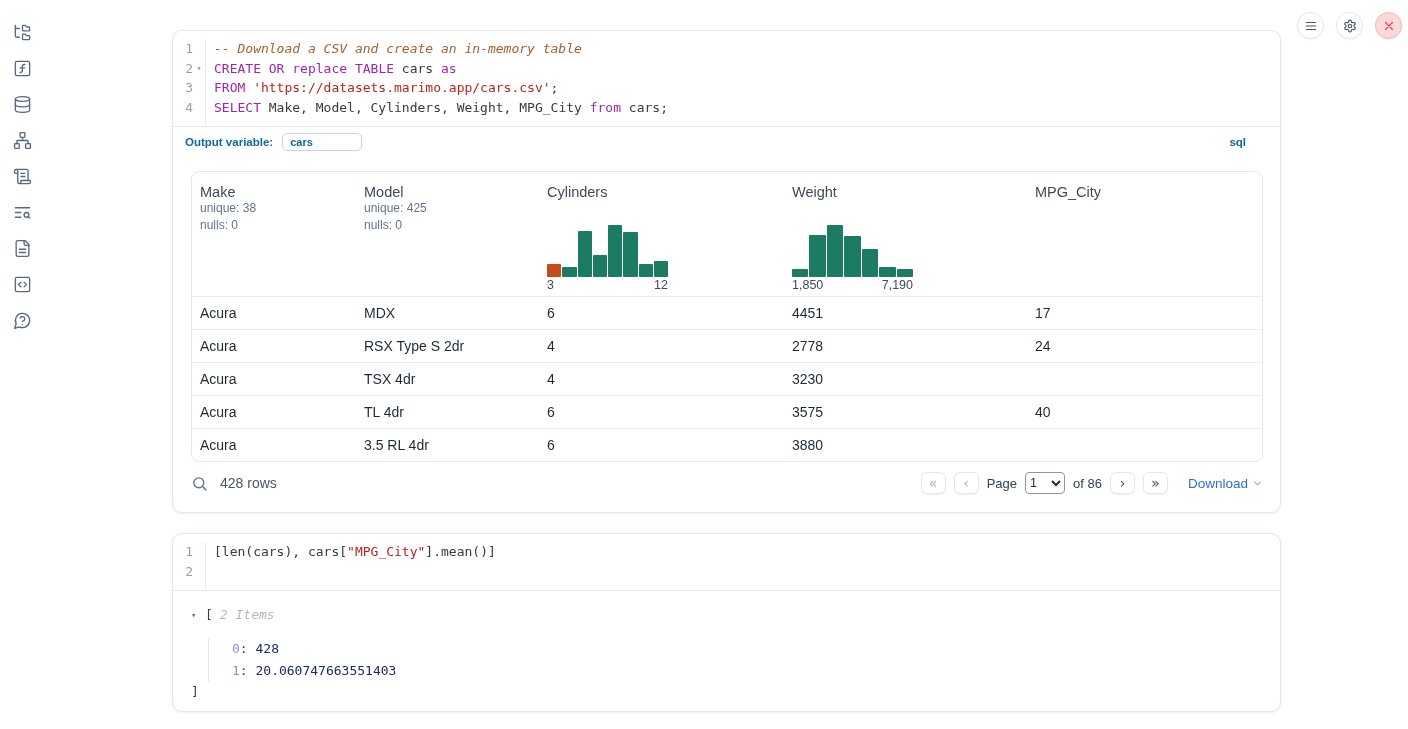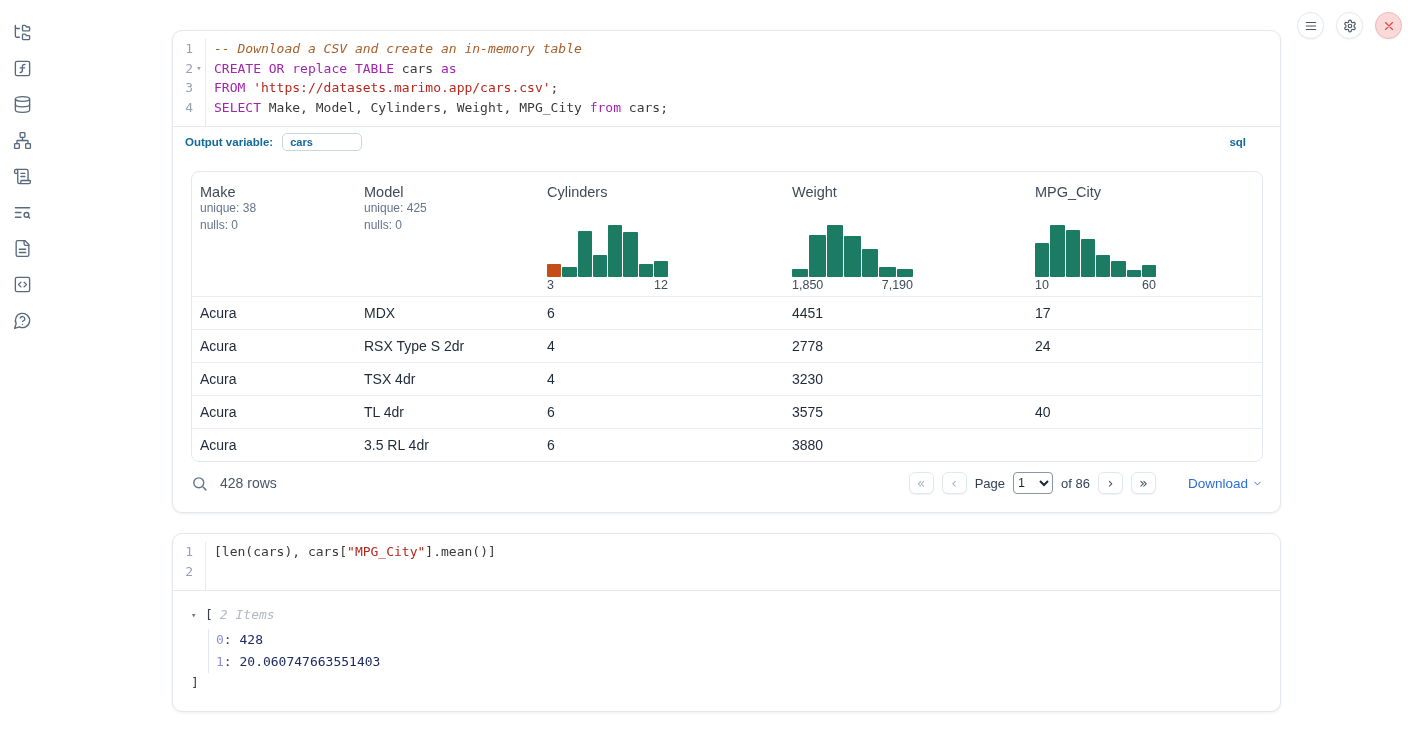--- a/index.html
+++ b/index.html
@@ -91,31 +91,31 @@
     width:25px; height:22px; border:1px solid #e2e8f0; border-radius:6px; background:#fff;
     box-shadow:0 1px 1px rgba(0,0,0,.06); display:flex; align-items:center; justify-content:center;
     font-size:14px; line-height:1; color:#3f4a5a; cursor:pointer; font-family:"DejaVu Sans",sans-serif;
   }
   .pg-btn.disabled { color:#a8b1bd; cursor:default; }
   .pg-label { font-size:13px; color:#334155; }
   .page-select {
     height:22px; width:40px; border:1px solid #8b95a5; border-radius:4px;
     font-size:12.5px; color:#1f2937; background:#fff;
   }
-  .download { margin-left:24px; display:flex; align-items:center; gap:4px; color:#2b6fd4; font-size:13.5px; background:none; border:none; cursor:pointer; }
+  .download { margin-left:12px; display:flex; align-items:center; gap:4px; color:#2b6fd4; font-size:13.5px; background:none; border:none; cursor:pointer; }
   .download svg { width:11px; height:11px; stroke:currentColor; fill:none; stroke-width:2; stroke-linecap:round; stroke-linejoin:round; }
   
   .tree {
     padding:15px 0 0 18px;
     font-family:"DejaVu Sans Mono", monospace; font-size:13px; color:#3b3f4a;
   }
   .tree-head { display:flex; align-items:center; height:17px; }
   .tree-chevron { width:14px; font-size:9px; color:#697586; cursor:pointer; }
   .tree-items-label { color:#b2b8c4; font-style:italic; margin-left:7px; }
-  .tree-items { margin-left:17px; border-left:1px solid #e2e8f0; padding-left:7px; margin-top:6px; }
+  .tree-items { margin-left:17px; border-left:1px solid #e2e8f0; padding-left:23px; margin-top:15px; }
   .tree-entry { height:22px; line-height:22px; }
   .tree-index { color:#8b8fd6; }
   .tree-value { color:#1e2a63; }
   .tree-close { height:20px; line-height:20px; }
 </style>
 </head>
 <body>
 
 <aside class="sidebar">
   <button class="side-btn">
@@ -285,36 +285,20 @@
                 <div class="hist-bar" style="height: 8px; background: rgb(27, 123, 99);"></div>
               </div>
               <div class="hist-labels">
                 <span>1,850</span>
                 <span>7,190</span>
               </div>
             </div>
           </div>
           <div class="th">
             <div class="th-name">MPG_City</div>
-            <div class="hist">
-              <div class="hist-bars">
-                <div class="hist-bar" style="height: 34px; background: rgb(27, 123, 99);"></div>
-                <div class="hist-bar" style="height: 52px; background: rgb(27, 123, 99);"></div>
-                <div class="hist-bar" style="height: 47px; background: rgb(27, 123, 99);"></div>
-                <div class="hist-bar" style="height: 38px; background: rgb(27, 123, 99);"></div>
-                <div class="hist-bar" style="height: 22px; background: rgb(27, 123, 99);"></div>
-                <div class="hist-bar" style="height: 16px; background: rgb(27, 123, 99);"></div>
-                <div class="hist-bar" style="height: 7px; background: rgb(27, 123, 99);"></div>
-                <div class="hist-bar" style="height: 12px; background: rgb(27, 123, 99);"></div>
-              </div>
-              <div class="hist-labels">
-                <span>10</span>
-                <span>60</span>
-              </div>
-            </div>
           </div>
         </div>
       <div id="table-body">
           <div class="trow">
             <div class="td">Acura</div>
             <div class="td">MDX</div>
             <div class="td">6</div>
             <div class="td">4451</div>
             <div class="td">17</div>
           </div>

